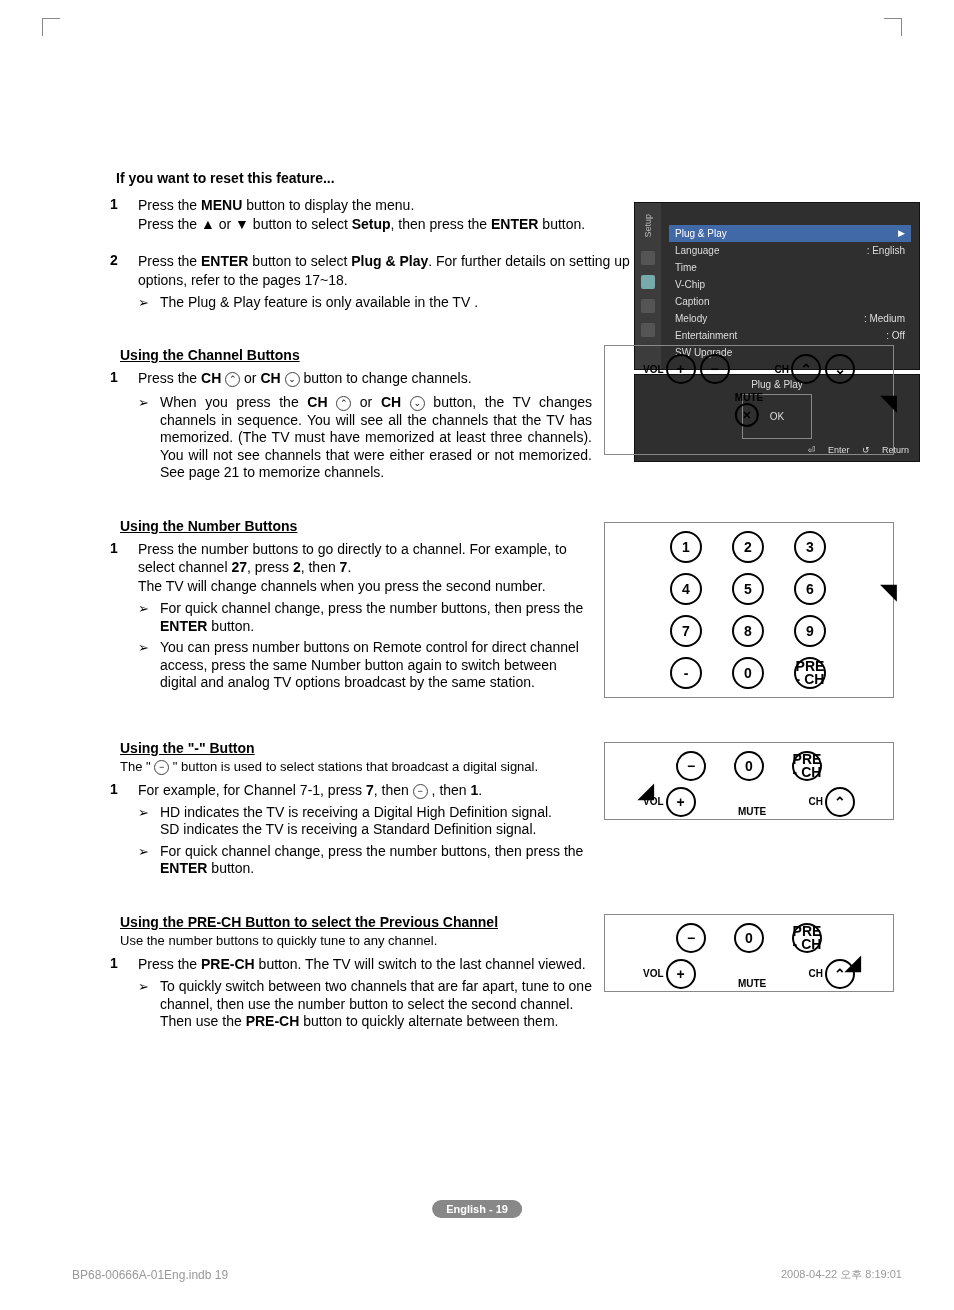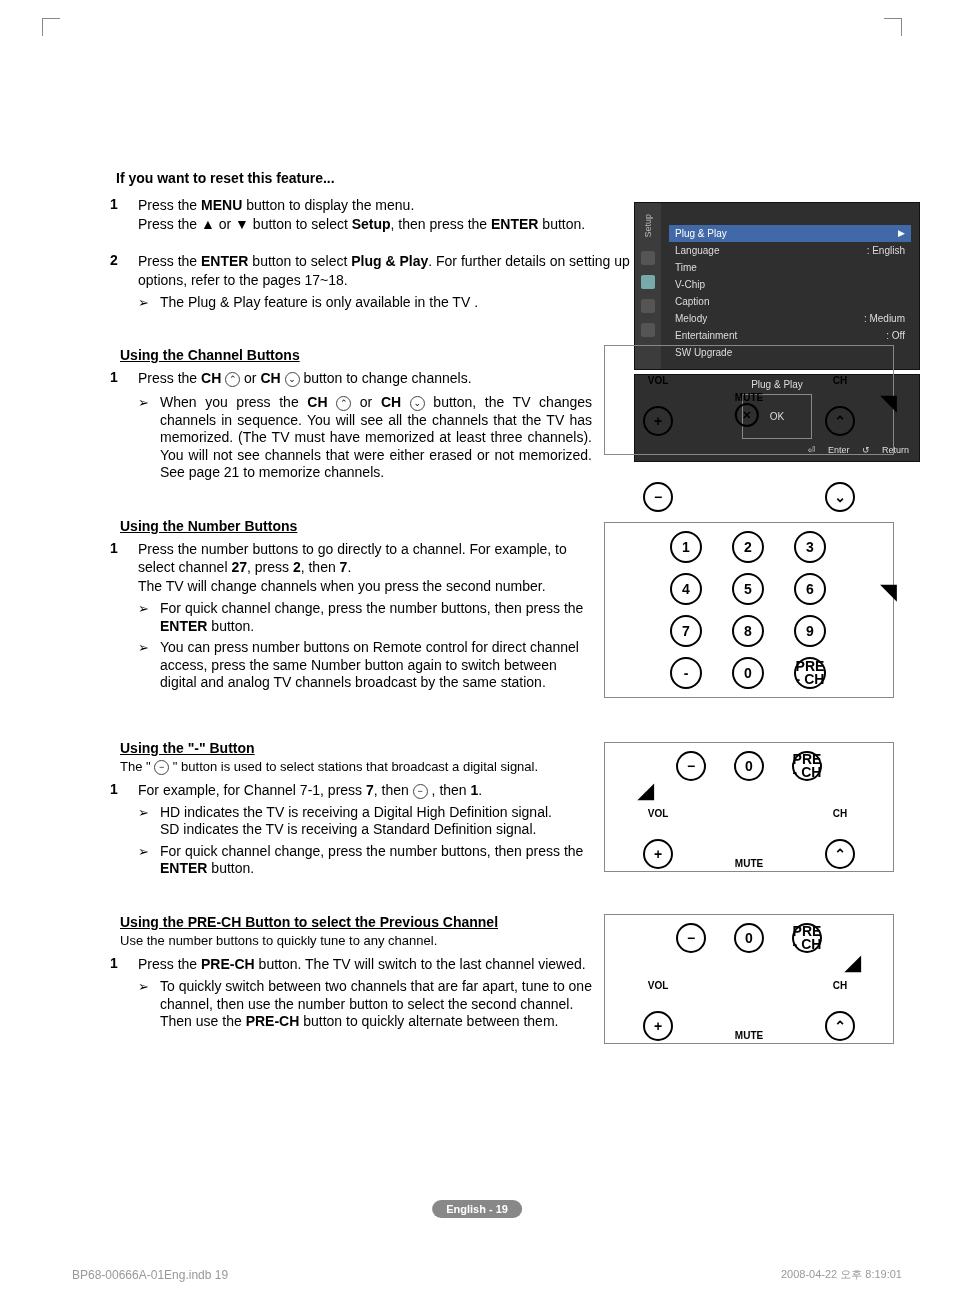--- a/index.html
+++ b/index.html
@@ -41,21 +41,21 @@
     .osd-dialog-msg { font-size:9.5px; padding:2px 8px 10px 8px; line-height:1.3; }
     .osd-ok { display:block; width:70px; margin:0 auto 4px auto; border:1px solid #888; text-align:center; font-size:10px; padding:16px 0; }
     .osd-footer { text-align:right; font-size:9px; padding:2px 10px 2px 0; }
     .osd-footer span { margin-left:10px;text-align:center; }
 
     
     .remote { border:1.5px solid #888; width:290px; margin:6px 0 26px auto; padding:8px 12px; position:relative; }
     .remote.h90 { height:110px; }
     .remote .rb { width:30px; height:30px; border:2px solid #000; border-radius:50%; display:flex; align-items:center; justify-content:center; font-size:14px; font-weight:bold; }
     .volch { display:flex; justify-content:space-between; align-items:flex-start; padding:0 26px; }
-    .volch .col { display:flex; flex-direction:column; align-items:center; gap:20px;margin-top:21px; }
+    .volch .col { display:flex; flex-direction:row; align-items:center; gap:2px; }
     .label-sm { font-size:10px; font-weight:bold; }
     .mute-blk { position:absolute; left:50%; top:46px; transform:translateX(-50%); text-align:center; }
     .keypad { display:grid; grid-template-columns:repeat(3,34px); gap:10px 28px; justify-content:center; }
     .keypad .rb { width:32px; height:32px; }
     .prech { font-size:8px; line-height:0.9; text-align:center; }
     .dash-row { display:flex; justify-content:center; gap:28px; margin-bottom:6px; }
     .call-arrow { position:absolute; font-size:22px; color:#000; }
 
     .page-tag { position:absolute; bottom:92px; left:50%; transform:translateX(-50%); background:#888; color:#fff; font-size:11px; padding:3px 14px; border-radius:10px; font-weight:bold; }
     .footer-left { position:absolute; bottom:28px; left:72px; font-size:12px; color:#999; }
@@ -195,21 +195,21 @@
           <div class="num">1</div>
           <div class="txt">
             <span>Press the number buttons to go directly to a channel. For example, to select channel </span><b>27</b><span>, press </span><b>2</b><span>, then </span><b>7</b><span>.</span><br>
             <span>The TV will change channels when you press the second number.</span>
             <div class="indent-arrow">
                 <div class="arrow-sym">➢</div>
                 <div class="atxt"><span>For quick channel change, press the number buttons, then press the </span><b>ENTER</b><span> button.</span></div>
               </div>
             <div class="indent-arrow">
                 <div class="arrow-sym">➢</div>
-                <div class="atxt">You can press number buttons on Remote control for direct channel access, press the same Number button again to switch between digital and analog TV channels broadcast by the same station.</div>
+                <div class="atxt">You can press number buttons on Remote control for direct channel access, press the same Number button again to switch between digital and analog TV options broadcast by the same station.</div>
               </div>
           </div>
         </div>
       </div>
       <div class="right-col">
         <div class="remote" style="margin-top:20px;">
           <div class="keypad">
             <div class="rb">1</div>
             <div class="rb">2</div>
             <div class="rb">3</div>

